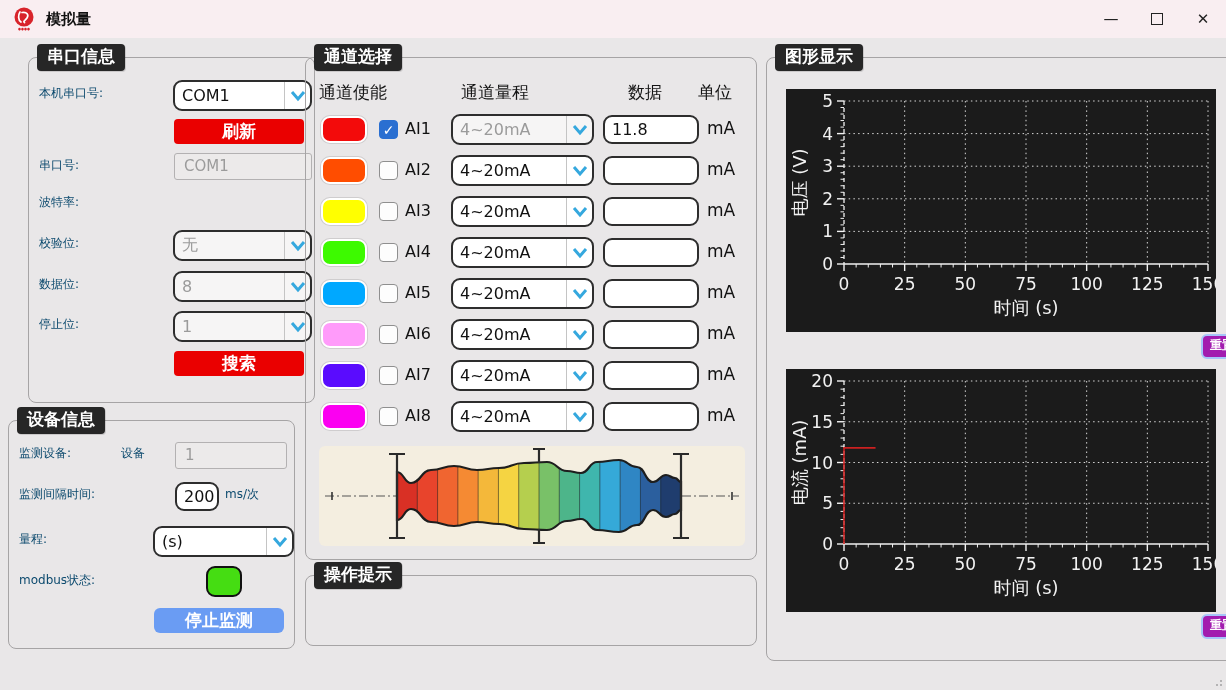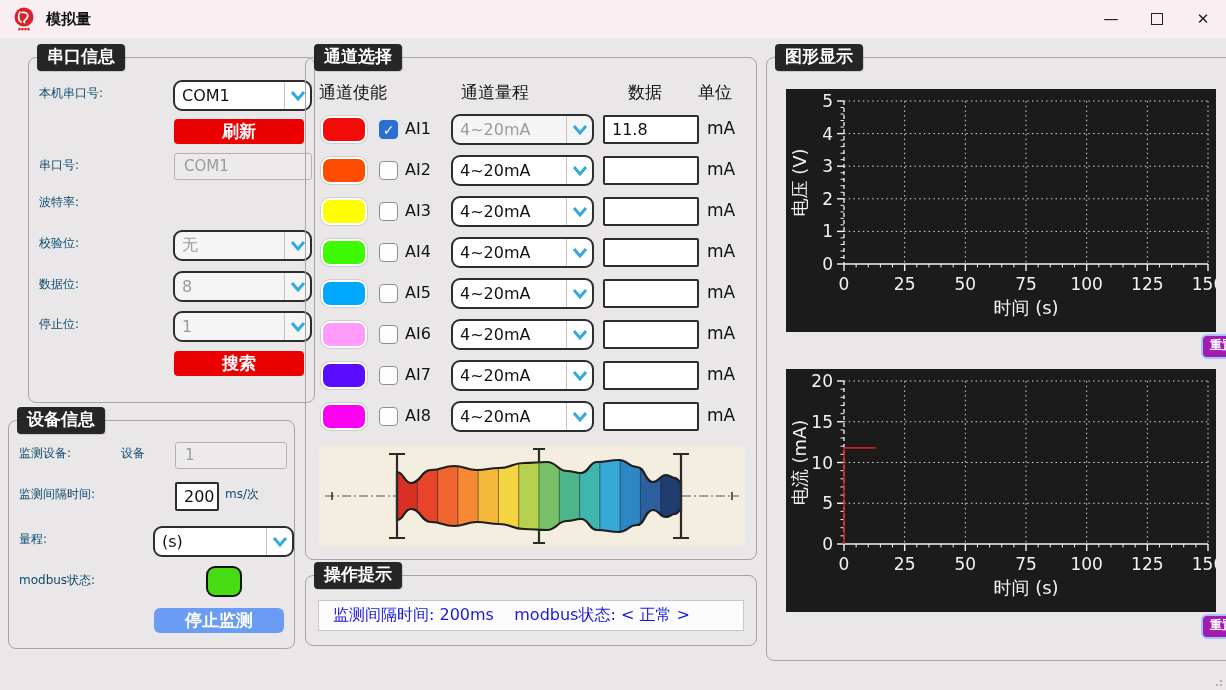--- a/index.html
+++ b/index.html
@@ -22,21 +22,21 @@
 
   
   .combo { position:absolute; display:flex; align-items:center; border:2px solid #2d2d2d; border-radius:9px; background:#fff; height:31px; overflow:hidden; }
   .combo .val { padding-left:7px; font-size:16px; color:#111; flex:1 1 auto; white-space:nowrap; overflow:hidden; }
   .combo .sep { width:1px; align-self:stretch; background:#c4c4c4; }
   .combo .chev { width:25px; height:100%; display:flex; align-items:center; justify-content:center; flex:0 0 auto; }
   .combo.disabled { background:#f6f5f5; }
   .combo.disabled .val { color:#9b9b9b; }
 
   
-  .tinput { position:absolute; border:2px solid #2d2d2d; border-radius:2px; background:#fff; font-size:16px; color:#111; padding:0 7px; height:29px; }
+  .tinput { position:absolute; border:2px solid #2d2d2d; border-radius:9px; background:#fff; font-size:16px; color:#111; padding:0 7px; height:29px; }
   .dinput { position:absolute; border:1px solid #b3b1b2; border-radius:3px; background:#eceaea; font-size:15px; color:#9b9b9b; padding:0 9px; height:27px; }
 
   .redbtn { position:absolute; background:#ea0000; color:#fff; font-weight:bold; font-size:17px; border:none; border-radius:4px; height:25px; width:130px; line-height:25px; text-align:center; cursor:pointer; }
   .bluebtn { position:absolute; background:#6a9cf3; color:#fff; font-weight:bold; font-size:17px; border:none; border-radius:6px; height:25px; width:130px; line-height:25px; text-align:center; cursor:pointer; }
   .resetbtn { position:absolute; background:#a21caf; color:#fff; font-weight:bold; font-size:12px; border:2px solid #a6c4f9; border-radius:6px; padding:1px 7px 3px; cursor:pointer; }
 
   
   .chan-header { position:absolute; font-size:17px; color:#141414; white-space:nowrap; }
   .chan-row { position:absolute; left:0; width:452px; height:31px; }
   .swatch { position:absolute; left:15px; top:2px; width:46px; height:27px; border:2px solid #fff; border-radius:9px; box-shadow:0 0 0 1px #cfcdce; }
@@ -351,23 +351,20 @@
         <line x1="220" y1="3" x2="220" y2="17"></line>
         <line x1="214" y1="3" x2="226" y2="3"></line>
         <line x1="220" y1="83" x2="220" y2="97"></line>
         <line x1="214" y1="97" x2="226" y2="97"></line>
       </g>
     </svg>
 </div>
 
 <div class="groupbox" id="hint-box" style="left:305px; top:575px; width:452px; height:71px;">
   <div class="grouptab">操作提示</div>
-  <div id="hint-strip">
-    <span id="hint-text">监测间隔时间: 200ms    modbus状态: &lt; 正常 &gt;</span>
-  </div>
 </div>
 
 <div class="groupbox" id="graph-box" style="left:766px; top:57px; width:492px; height:604px;">
   <div class="grouptab">图形显示</div>
 
   <svg class="chart" id="chart-voltage" style="top:31px;" viewBox="0 0 430 243">
       <rect x="0" y="0" width="430" height="243" fill="#1b1b1b"></rect>
       <line x1="118.66666666666666" y1="12" x2="118.66666666666666" y2="175" stroke="#d8d8d8" stroke-width="1" stroke-dasharray="1.5 3.2"></line>
       <line x1="179.33333333333331" y1="12" x2="179.33333333333331" y2="175" stroke="#d8d8d8" stroke-width="1" stroke-dasharray="1.5 3.2"></line>
       <line x1="240" y1="12" x2="240" y2="175" stroke="#d8d8d8" stroke-width="1" stroke-dasharray="1.5 3.2"></line>

